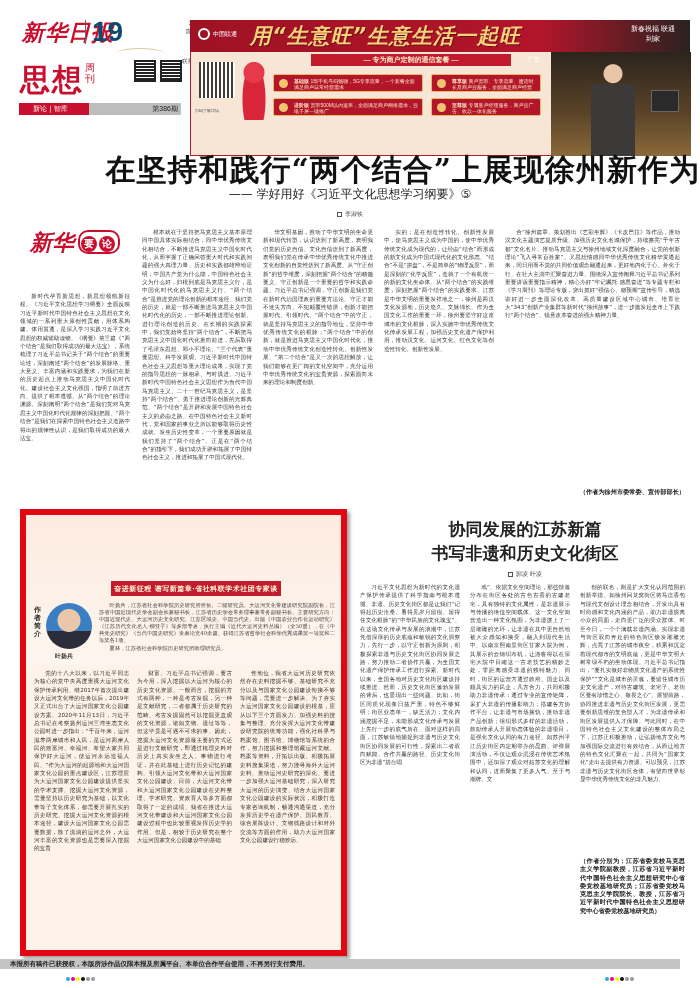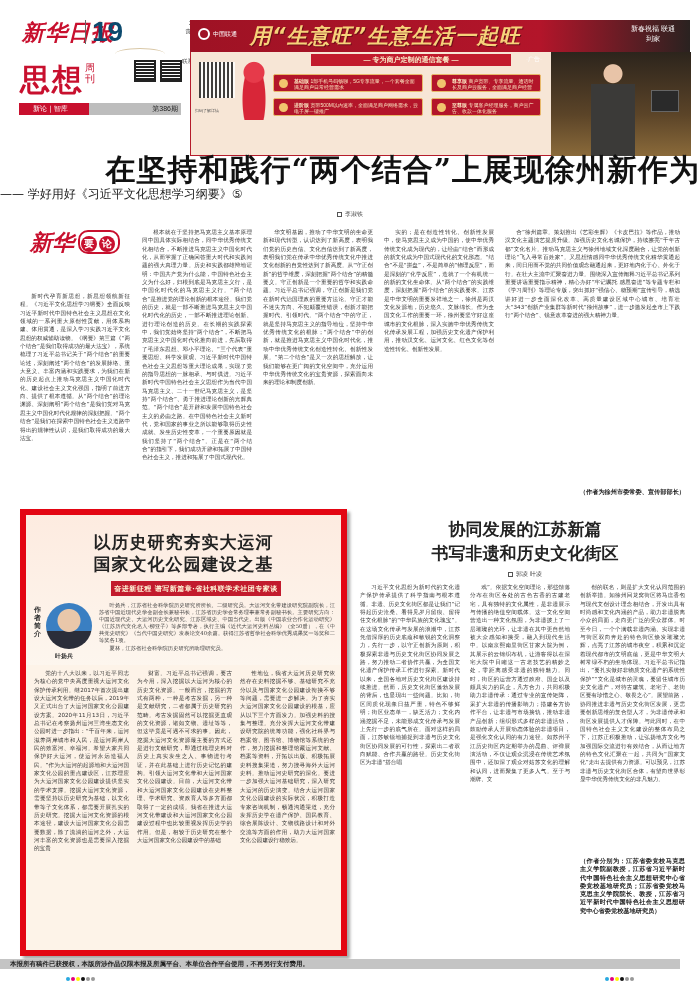--- a/index.html
+++ b/index.html
@@ -35,21 +35,21 @@
   .section-title { position: absolute; left: 20px; top: 60px; font-weight: bold; color: #c8102e; font-size: 30px; letter-spacing: 2px; font-family: "DejaVu Serif", serif; }
   .section-sub { position: absolute; left: 85px; top: 62px; color: #c8102e; font-size: 10px; line-height: 11px; width: 10px; font-family: "DejaVu Serif", serif; }
   .qr { position: absolute; top: 60px; width: 22px; height: 22px; background: repeating-linear-gradient(0deg, #222 0 2px, #fff 2px 3px), #fff; border: 2px solid #222; }
 
   .section-bar { position: absolute; left: 19px; top: 103px; width: 162px; height: 12px; background: #bdbdbd; }
   .section-bar-red { position: absolute; left: 0; top: 0; width: 70px; height: 12px; background: #c8102e; color: #fff; font-size: 7px; line-height: 12px; padding-left: 14px; }
   .issue-no { position: absolute; right: 3px; top: 0; font-size: 7px; line-height: 12px; color: #222; font-family: "Liberation Sans", sans-serif; }
 
   
   .headline { position: absolute; left: 0; top: 150px; width: 700px; text-align: right; font-family: "DejaVu Serif", serif; font-weight: bold; font-size: 30px; color: #111; letter-spacing: 1px; }
-  .subhead { position: absolute; left: 0; top: 186px; width: 700px; font-family: "DejaVu Sans", sans-serif; font-size: 12px; color: #222; padding-left: 250px; }
+  .subhead { position: absolute; left: 0; top: 186px; width: 700px; text-align: center; font-family: "DejaVu Sans", sans-serif; font-size: 12px; color: #222; padding-left: 250px; }
   .byline { position: absolute; left: 0; top: 210px; width: 700px; text-align: center; font-size: 6px; color: #444; }
   .byline-box { display: inline-block; width: 5px; height: 5px; border: 1px solid #555; margin-right: 3px; vertical-align: middle; }
 
   
   .yaolun { position: absolute; left: 30px; top: 228px; width: 110px; height: 40px; }
   .yaolun-script { font-style: italic; font-weight: bold; color: #c8102e; font-size: 22px; font-family: "DejaVu Serif", serif; }
   .yaolun-badge { position: absolute; left: 48px; top: 2px; width: 42px; height: 24px; border: 2px solid #c8102e; border-radius: 10px; }
   .yaolun-badge span { display: inline-block; width: 16px; height: 16px; margin: 2px 1px; border-radius: 50%; background: #c8102e; color: #fff; font-size: 10px; line-height: 16px; text-align: center; font-family: "DejaVu Sans", sans-serif; font-weight: bold; }
 
   .col { position: absolute; font-size: 5.6px; line-height: 8.35px; color: #333; text-align: justify; overflow: hidden; font-family: "DejaVu Sans", sans-serif; }
@@ -150,24 +150,20 @@
 <div class="col" style="left:384px; top:228px; width:110px; height:271px;">
     <p>实的；是在创造性转化、创新性发展中，使马克思主义成为中国的，使中华优秀传统文化成为现代的，让经由“结合”而形成的新文化成为中国式现代化的文化形态。“结合”不是“拼盘”，不是简单的“物理反应”，而是深刻的“化学反应”，造就了一个有机统一的新的文化生命体。从“两个结合”的实践维度，深刻把握“两个结合”的实践要求。江苏是中华文明的重要发祥地之一，徐州是两汉文化发源地，历史悠久、文脉绵长。作为全国文化工作的重要一环，徐州要坚守好这座城市的文化根脉，深入实施中华优秀传统文化传承发展工程，加强历史文化遗产保护利用，推动汉文化、运河文化、红色文化等创造性转化、创新性发展。</p>
   </div>
 <div class="col" style="left:505px; top:228px; width:175px; height:260px;">
     <p>合”徐州篇章。策划推出《艺彩生辉》《卡皮巴拉》等作品，推动汉文化主题演艺提质升级。加强历史文化名城保护，持续擦亮“千年古都”文化名片。推动马克思主义与徐州地域文化深度融合，让党的创新理论“飞入寻常百姓家”。又思想情感同中华优秀传统文化精华贯通起来，同日用而不觉的共同价值观念融通起来，更好地内化于心、外化于行。在壮大主流中汇聚奋进力量。围绕深入宣传阐释习近平总书记系列重要讲话重要指示精神，精心办好“牢记嘱托 感恩奋进”等专题专栏和《学习周刊》等理论专版，突出抓好“强信心、稳预期”宣传引导，精选讲好进一步全面深化改革、高质量建设区域中心城市、培育壮大“343”创新产业集群等新时代“徐州故事”，进一步激发起全市上下践行“两个结合”、锐意改革奋进的强大精神力量。</p>
   </div>
 <div class="col sign" style="left:560px; top:488px; width:125px; height:10px;">（作者为徐州市委常委、宣传部部长）</div>
 
 <section class="canal-box">
   <div class="canal-inner">
-    <div class="canal-title">
-      <div>以历史研究夯实大运河</div>
-      <div>国家文化公园建设之基</div>
-    </div>
     <div class="canal-series">奋进新征程 谱写新篇章·省社科联学术社团专家谈</div>
     <div class="canal-author-label">作者简介</div>
     <div class="canal-photo"></div>
     <div class="canal-photo-name">叶扬兵</div>
     <div class="canal-bio">
       <p>叶扬兵，江苏省社会科学院历史研究所所长、二级研究员。大运河文化带建设研究院副院长，江苏省中国近现代史学会副会长兼秘书长，江苏省历史学会常务理事兼常务副秘书长。主要研究方向：中国近现代史、大运河历史文化研究、江苏区域史、中国当代史。出版《中国农业合作化运动研究》《江苏历代文化名人·柳亚子》等多部专著，执行主编《近代大运河史料丛编》（全50册），在《中共党史研究》《当代中国史研究》发表论文40余篇。获得江苏省哲学社会科学优秀成果奖一等奖和二等奖各1项。</p>
       <p>夏林，江苏省社会科学院历史研究所助理研究员。</p>
     </div>
   </div>
   <div class="col" style="left:8px; top:154px; width:95px; height:276px;">

